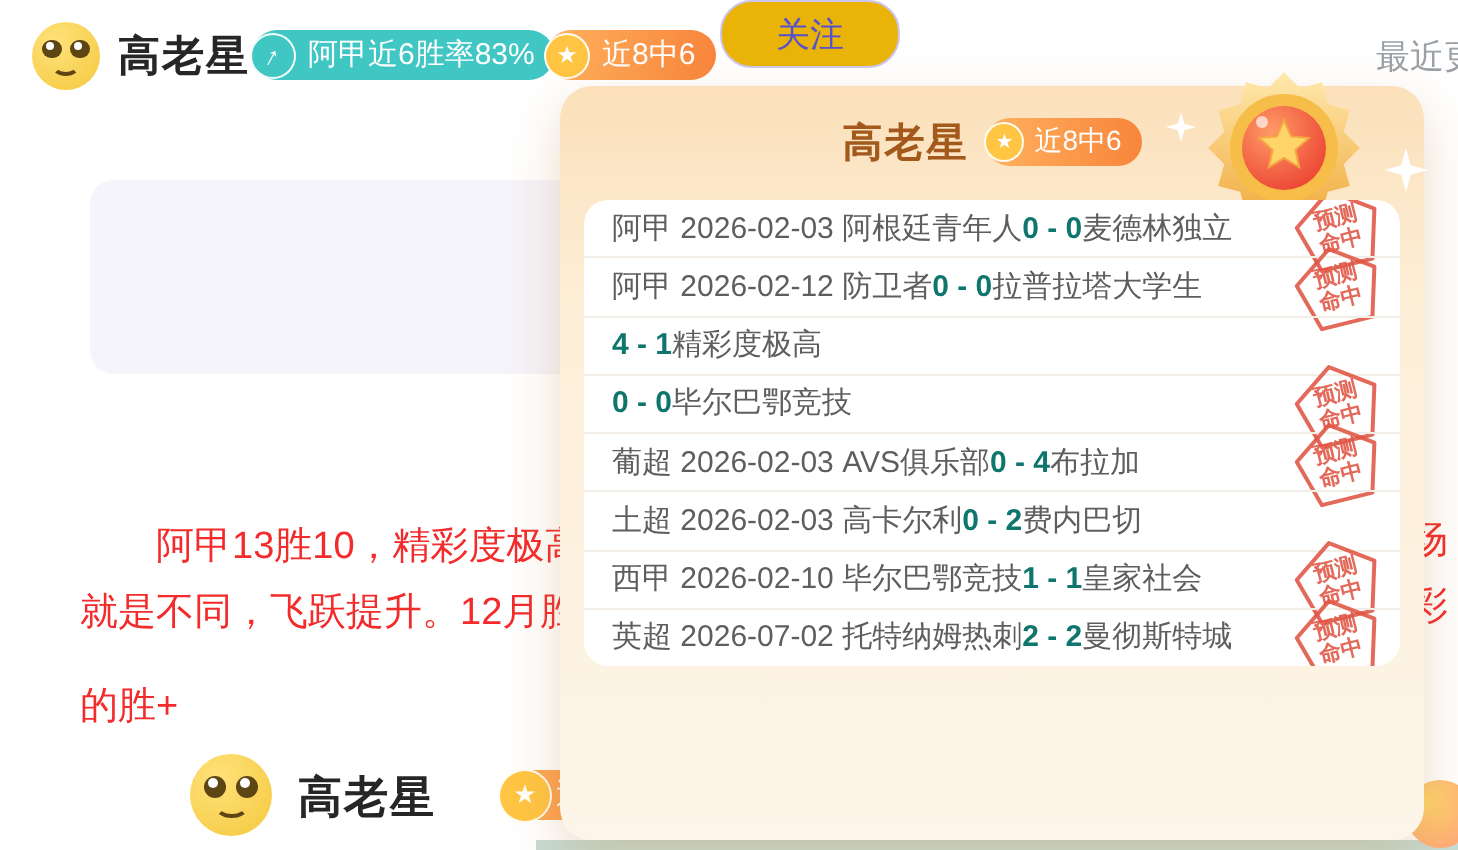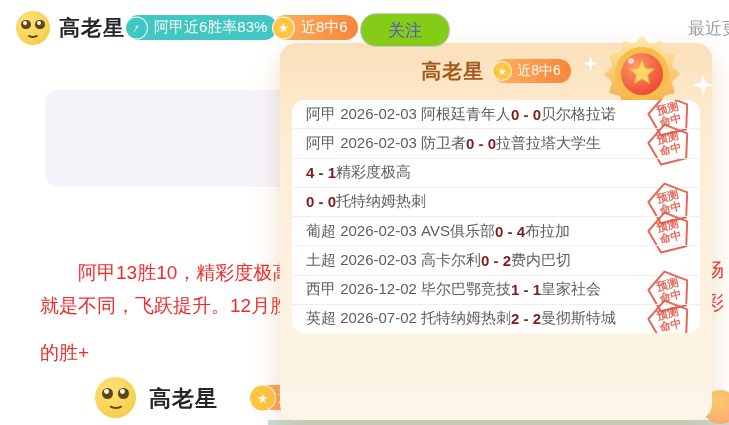--- a/index.html
+++ b/index.html
@@ -29,22 +29,22 @@
   .chip .chip-ico{position:absolute;left:-1px;top:50%;transform:translateY(-50%);
         width:23px;height:23px;border-radius:50%;border:1.5px solid rgba(255,255,255,.95);
         display:flex;align-items:center;justify-content:center;font-size:12px;color:#fff;
         box-sizing:border-box;}
   #chip-rate{left:126px;top:15px;background:#41c7c3;}
   #chip-rate .chip-ico{background:#41c7c3;}
   #chip-rate .arrow{display:inline-block;transform:rotate(28deg);font-weight:bold;font-size:13px;}
   #chip-hit-top{left:273px;top:15px;background:linear-gradient(90deg,#ffb25e,#f8853c);}
   #chip-hit-top .chip-ico{background:#ffc543;}
 
-  #follow-btn{position:absolute;left:360px;top:13px;width:88px;height:32px;border-radius:16px;
-        background:#84cc16;border:1px solid #ccc5f2;color:#5550cf;font-size:17px;
+  #follow-btn{position:absolute;left:360px;top:0;width:88px;height:32px;border-radius:16px;
+        background:#eab308;border:1px solid #ccc5f2;color:#5550cf;font-size:17px;
         display:flex;align-items:center;justify-content:center;cursor:pointer;z-index:20;}
 
   #recent-label{position:absolute;left:688px;top:17px;font-size:17px;color:#9aa0a6;white-space:nowrap;}
 
   #lavender-box{position:absolute;left:45px;top:90px;width:655px;height:97px;border-radius:12px;
         background:#f5f4fa;}
 
   .red-line{position:absolute;left:40px;font-size:19px;color:#f32b2b;white-space:nowrap;}
   #red-line-1{top:260px;padding-left:38px;}
   #red-line-2{top:293px;}
@@ -79,21 +79,21 @@
   .sparkle{position:absolute;background:#fff;z-index:11;
         clip-path:polygon(50% 0,61% 39%,100% 50%,61% 61%,50% 100%,39% 61%,0 50%,39% 39%);}
   #sparkle-1{left:303px;top:13px;width:15px;height:15px;}
   #sparkle-2{left:412px;top:31px;width:22px;height:22px;}
 
   #match-list{position:absolute;left:12px;top:57px;width:408px;height:233px;background:#fff;
         border-radius:12px;display:flex;flex-direction:column;overflow:hidden;justify-content:flex-end;}
   .match-row{flex:1;display:flex;align-items:center;padding:0 14px;position:relative;
         font-size:15px;color:#5e5e5e;white-space:nowrap;cursor:pointer;}
   .match-row + .match-row{border-top:1px solid #f2eee6;}
-  .match-row .score{font-weight:bold;color:#7f1d1d;}
+  .match-row .score{font-weight:bold;color:#0f766e;}
   .stamp{position:absolute;right:9px;top:50%;width:44px;height:42px;
         transform:translateY(-50%) rotate(-14deg);opacity:.88;}
   .stamp text{font-size:11px;font-weight:bold;fill:#e05544;}
 </style>
 </head>
 <body>
 
 <div class="avatar" id="avatar-top">
   <span class="eye l"></span>
   <span class="eye r"></span>
@@ -163,48 +163,48 @@
     <path d="M40,26 L43.5,34.2 L52.4,35 L45.7,40.9 L47.6,49.6 L40,45 L32.4,49.6 L34.3,40.9 L27.6,35 L36.5,34.2 Z" fill="#ffd468" stroke="#f3a93f" stroke-width="1"></path>
     <circle cx="29" cy="27" r="3" fill="#fff" opacity="0.65"></circle>
   </svg>
   <span class="sparkle" id="sparkle-1"></span>
   <span class="sparkle" id="sparkle-2"></span>
 
   <div id="match-list">
   <div class="match-row">
     <span class="league">阿甲 2026-02-03 阿根廷青年人</span>
         <span class="score">0 - 0</span>
-        <span class="away">贝尔格拉诺</span>
-    <svg class="stamp" viewBox="0 0 44 42">
-      <polygon points="22,2 42,16 35,40 9,40 2,16" fill="none" stroke="#e05544" stroke-width="2" stroke-linejoin="round"></polygon>
-      <text class="st-top" x="22" y="19" text-anchor="middle">预测</text>
-      <text class="st-bot" x="22" y="31" text-anchor="middle">命中</text>
-    </svg>
-  </div>
-
-  <div class="match-row">
-    <span class="league">阿甲 2026-02-03 防卫者</span>
+        <span class="away">麦德林独立</span>
+    <svg class="stamp" viewBox="0 0 44 42">
+      <polygon points="22,2 42,16 35,40 9,40 2,16" fill="none" stroke="#e05544" stroke-width="2" stroke-linejoin="round"></polygon>
+      <text class="st-top" x="22" y="19" text-anchor="middle">预测</text>
+      <text class="st-bot" x="22" y="31" text-anchor="middle">命中</text>
+    </svg>
+  </div>
+
+  <div class="match-row">
+    <span class="league">阿甲 2026-02-12 防卫者</span>
         <span class="score">0 - 0</span>
         <span class="away">拉普拉塔大学生</span>
     <svg class="stamp" viewBox="0 0 44 42">
       <polygon points="22,2 42,16 35,40 9,40 2,16" fill="none" stroke="#e05544" stroke-width="2" stroke-linejoin="round"></polygon>
       <text class="st-top" x="22" y="19" text-anchor="middle">预测</text>
       <text class="st-bot" x="22" y="31" text-anchor="middle">命中</text>
     </svg>
   </div>
 
   <div class="match-row">
         <span class="score">4 - 1</span>
         <span class="away">精彩度极高</span>
 
   </div>
 
   <div class="match-row">
         <span class="score">0 - 0</span>
-        <span class="away">托特纳姆热刺</span>
+        <span class="away">毕尔巴鄂竞技</span>
     <svg class="stamp" viewBox="0 0 44 42">
       <polygon points="22,2 42,16 35,40 9,40 2,16" fill="none" stroke="#e05544" stroke-width="2" stroke-linejoin="round"></polygon>
       <text class="st-top" x="22" y="19" text-anchor="middle">预测</text>
       <text class="st-bot" x="22" y="31" text-anchor="middle">命中</text>
     </svg>
   </div>
 
   <div class="match-row">
     <span class="league">葡超 2026-02-03 AVS俱乐部</span>
         <span class="score">0 - 4</span>
@@ -217,21 +217,21 @@
   </div>
 
   <div class="match-row">
     <span class="league">土超 2026-02-03 高卡尔利</span>
         <span class="score">0 - 2</span>
         <span class="away">费内巴切</span>
 
   </div>
 
   <div class="match-row">
-    <span class="league">西甲 2026-12-02 毕尔巴鄂竞技</span>
+    <span class="league">西甲 2026-02-10 毕尔巴鄂竞技</span>
         <span class="score">1 - 1</span>
         <span class="away">皇家社会</span>
     <svg class="stamp" viewBox="0 0 44 42">
       <polygon points="22,2 42,16 35,40 9,40 2,16" fill="none" stroke="#e05544" stroke-width="2" stroke-linejoin="round"></polygon>
       <text class="st-top" x="22" y="19" text-anchor="middle">预测</text>
       <text class="st-bot" x="22" y="31" text-anchor="middle">命中</text>
     </svg>
   </div>
 
   <div class="match-row">

